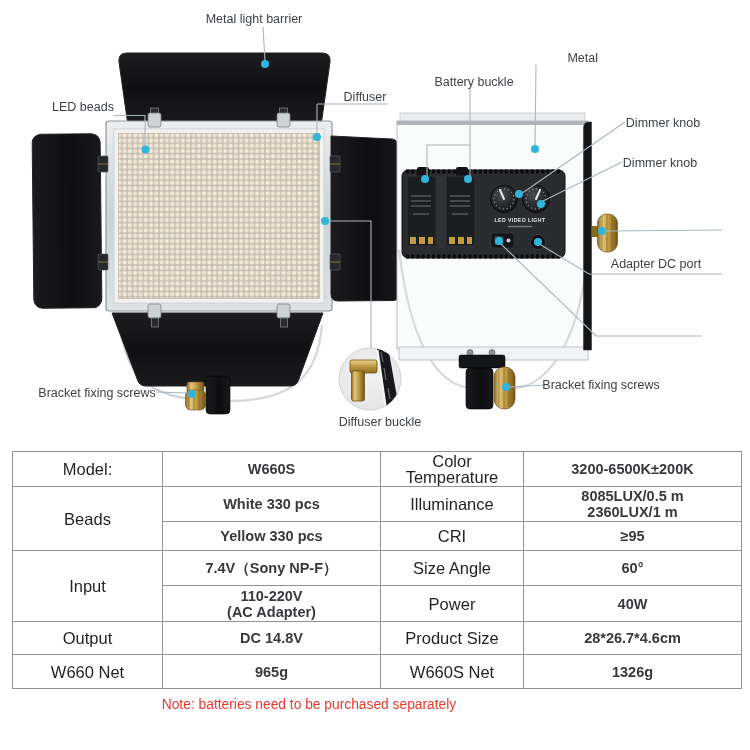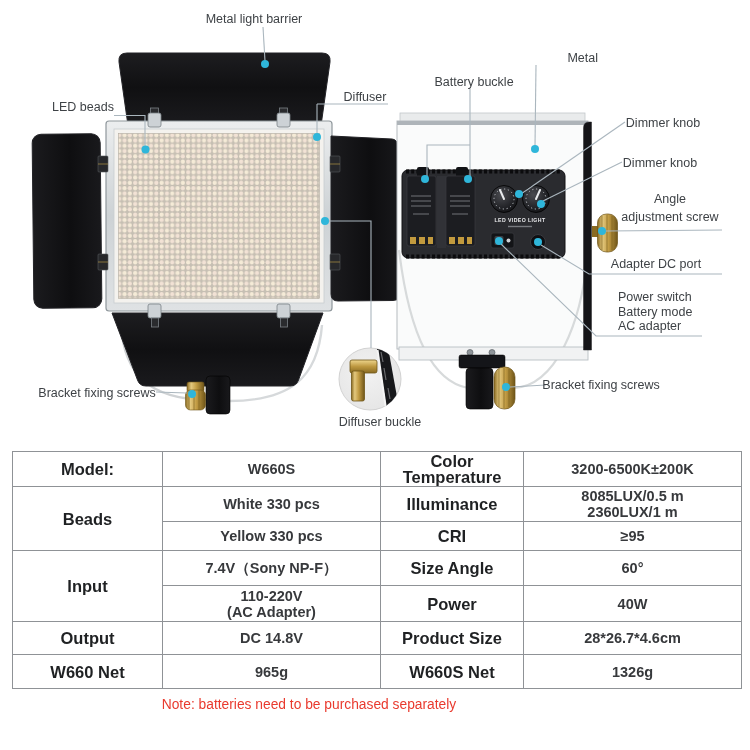--- a/index.html
+++ b/index.html
@@ -5,21 +5,21 @@
   html,body{margin:0;padding:0;background:#ffffff;}
   .stage{position:relative;width:750px;height:750px;background:#ffffff;overflow:hidden;
          font-family:"Liberation Sans",sans-serif;}
   .art{position:absolute;left:0;top:0;}
   .lbl{position:absolute;font-size:12.5px;color:#3e4246;line-height:16px;white-space:pre-line;}
   .lbl.c{text-align:center;}
   .spec{position:absolute;left:12px;top:451px;width:729px;border-collapse:collapse;
         table-layout:fixed;}
   .spec td{border:1px solid #8f9296;text-align:center;vertical-align:middle;
            padding:0 2px;color:#37393c;font-size:14.5px;line-height:16px;white-space:pre-line;font-weight:bold;}
-  .spec td.h{font-weight:bold;font-size:16.5px;color:#1f2123;}
+  .spec td.h{font-weight:normal;font-size:16.5px;color:#1f2123;}
   .note{position:absolute;font-size:13.8px;line-height:14px;width:618px;text-align:center;}
 </style>
 </head>
 <body>
 
 <div class="stage">
 
 <svg class="art" width="750" height="445" viewBox="0 0 750 445" xmlns="http://www.w3.org/2000/svg">
   <defs>
     <linearGradient id="gFlapV" x1="0" y1="0" x2="0" y2="1">
@@ -242,26 +242,21 @@
   </g>
 </svg>
 
 <div class="lbl c" style="left:174px;top:11px;width:160px;">Metal light barrier</div>
 <div class="lbl c" style="left:23px;top:99px;width:120px;">LED beads</div>
 <div class="lbl c" style="left:305px;top:89px;width:120px;">Diffuser</div>
 <div class="lbl c" style="left:478px;top:50px;width:120px;text-align:right;">Metal</div>
 <div class="lbl c" style="left:414px;top:74px;width:120px;">Battery buckle</div>
 <div class="lbl c" style="left:603px;top:115px;width:120px;">Dimmer knob</div>
 <div class="lbl c" style="left:600px;top:155px;width:120px;">Dimmer knob</div>
-<div class="lbl c" style="left:610px;top:190px;width:120px;line-height:18px;">Angle
-adjustment screw</div>
 <div class="lbl c" style="left:596px;top:256px;width:120px;">Adapter DC port</div>
-<div class="lbl" style="left:618px;top:290px;width:110px;line-height:14.5px;">Power switch
-Battery mode
-AC adapter</div>
 <div class="lbl c" style="left:22px;top:385px;width:150px;white-space:nowrap;">Bracket fixing screws</div>
 <div class="lbl c" style="left:526px;top:377px;width:150px;white-space:nowrap;">Bracket fixing screws</div>
 <div class="lbl c" style="left:320px;top:414px;width:120px;">Diffuser buckle</div>
 
 <table class="spec">
   <colgroup>
         <col style="width:150px">
         <col style="width:218px">
         <col style="width:143px">
         <col style="width:218px">

